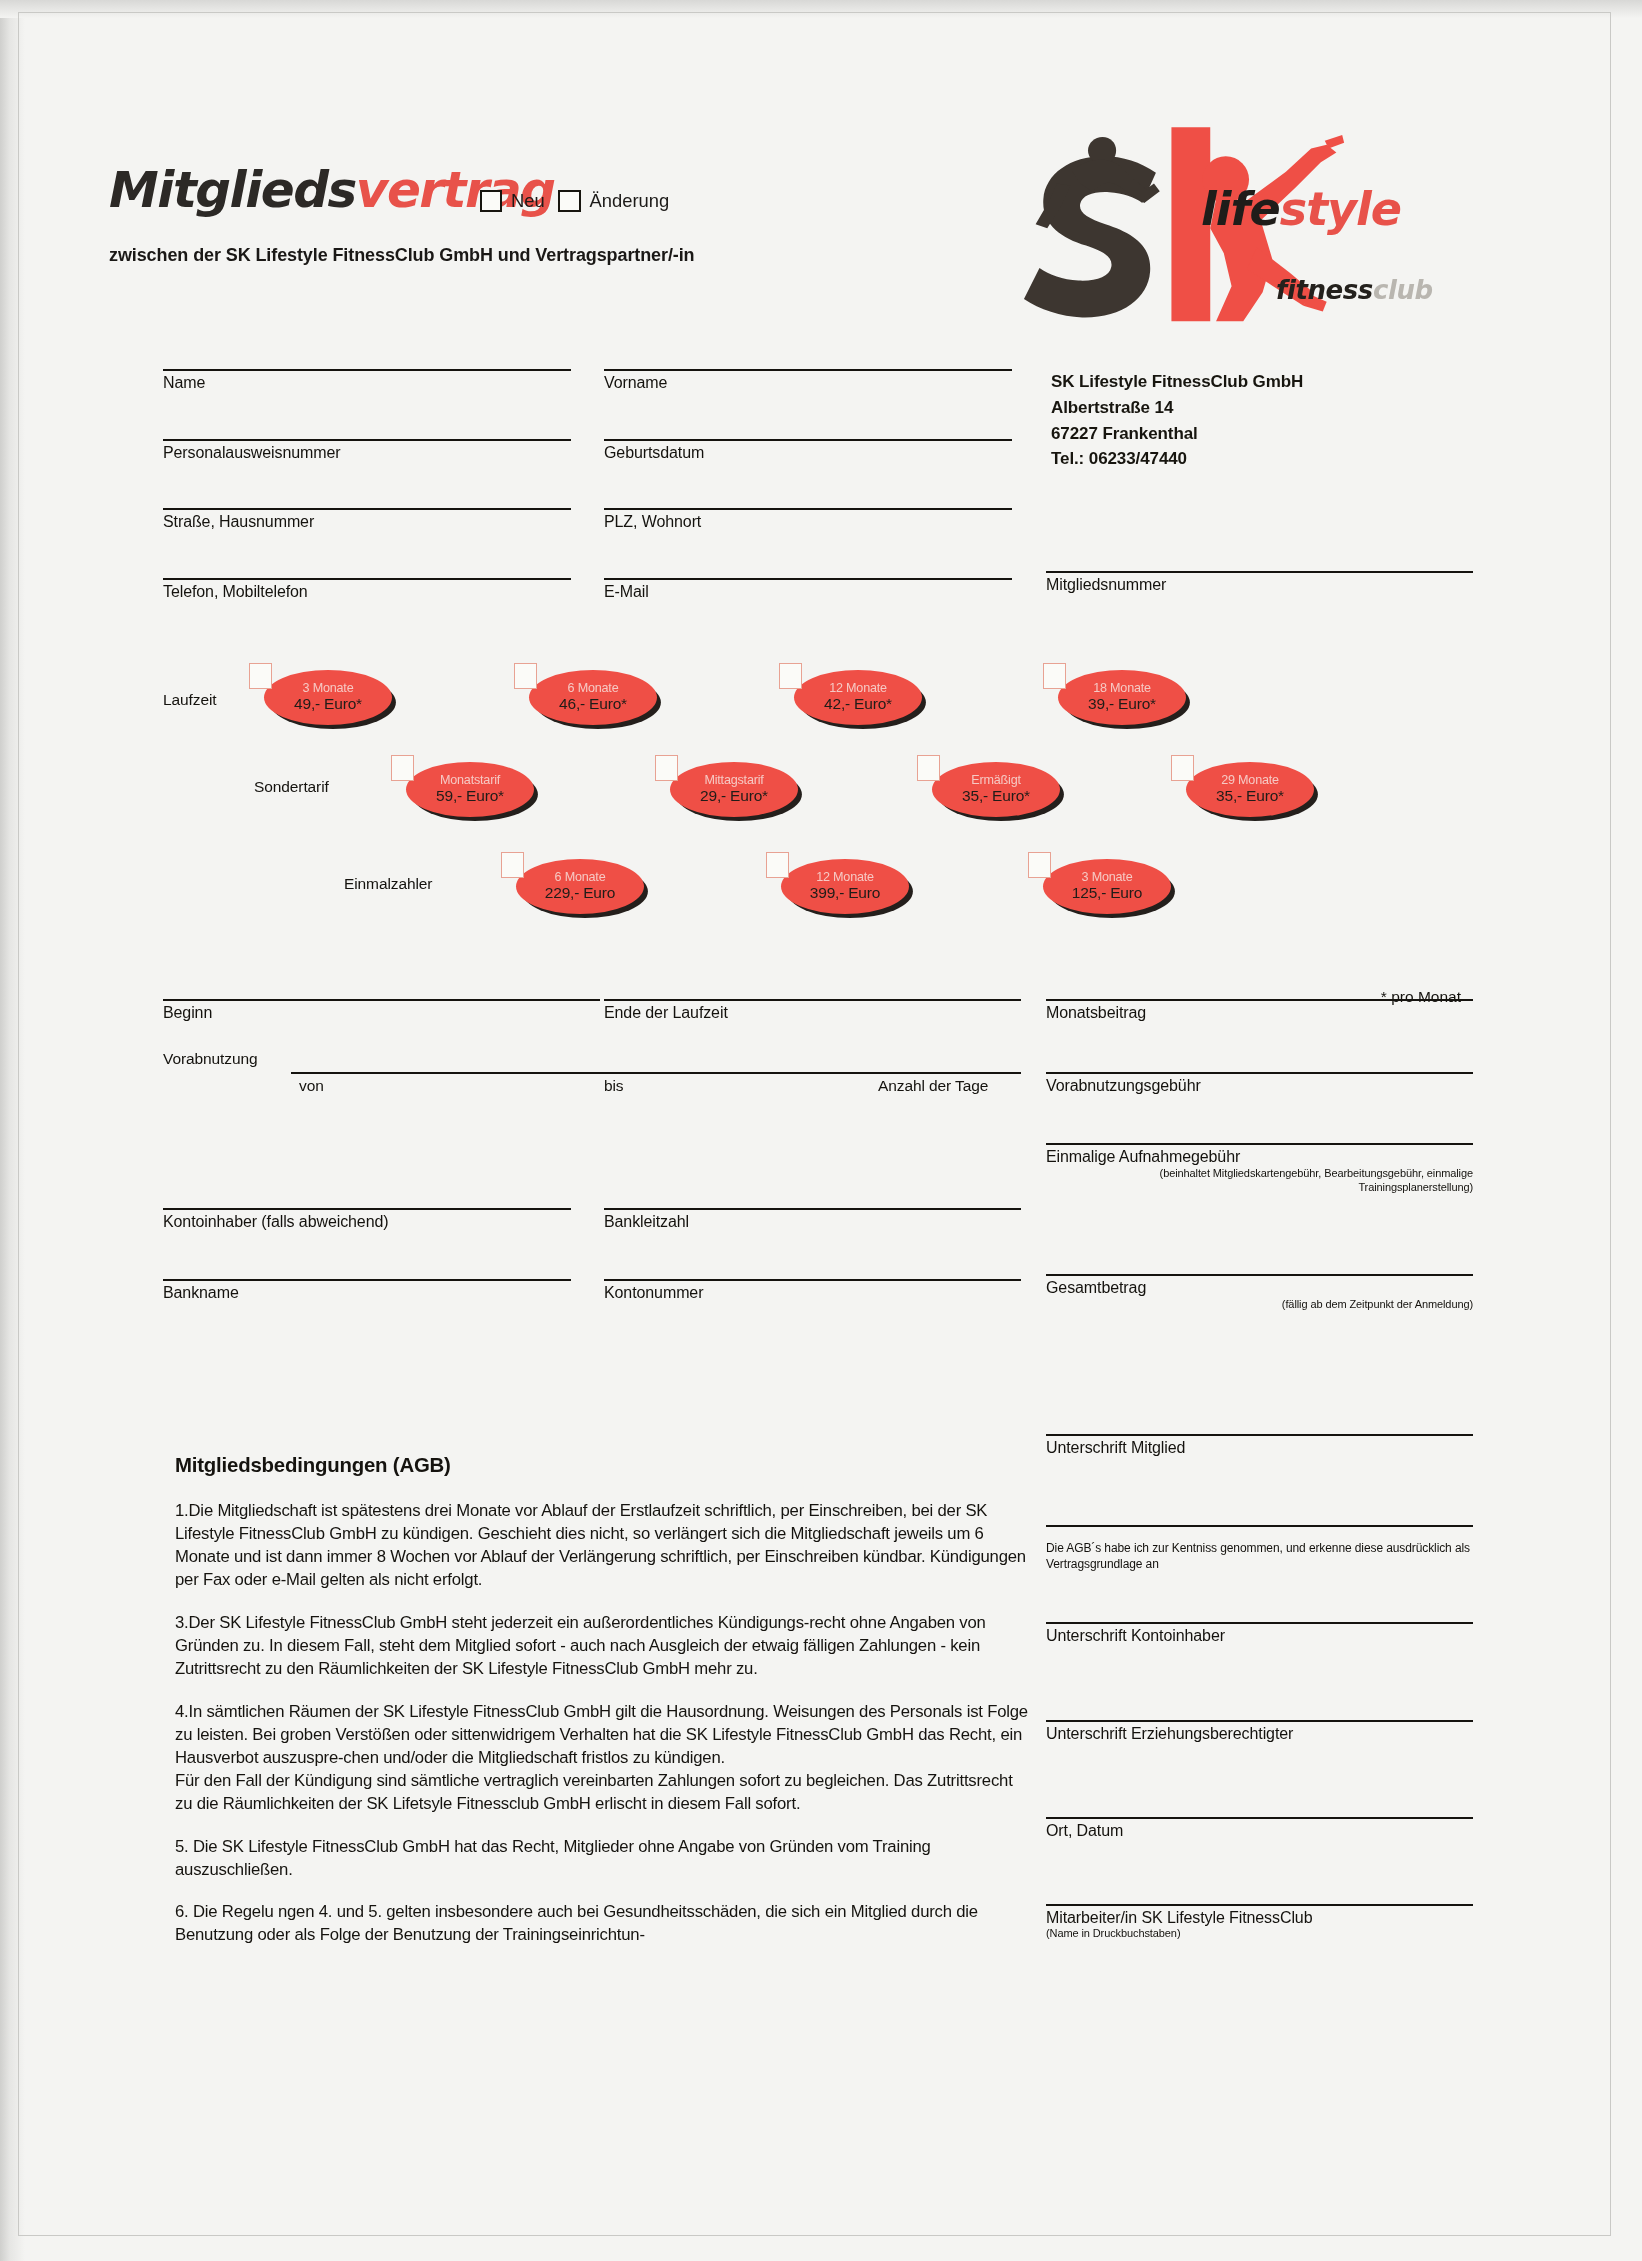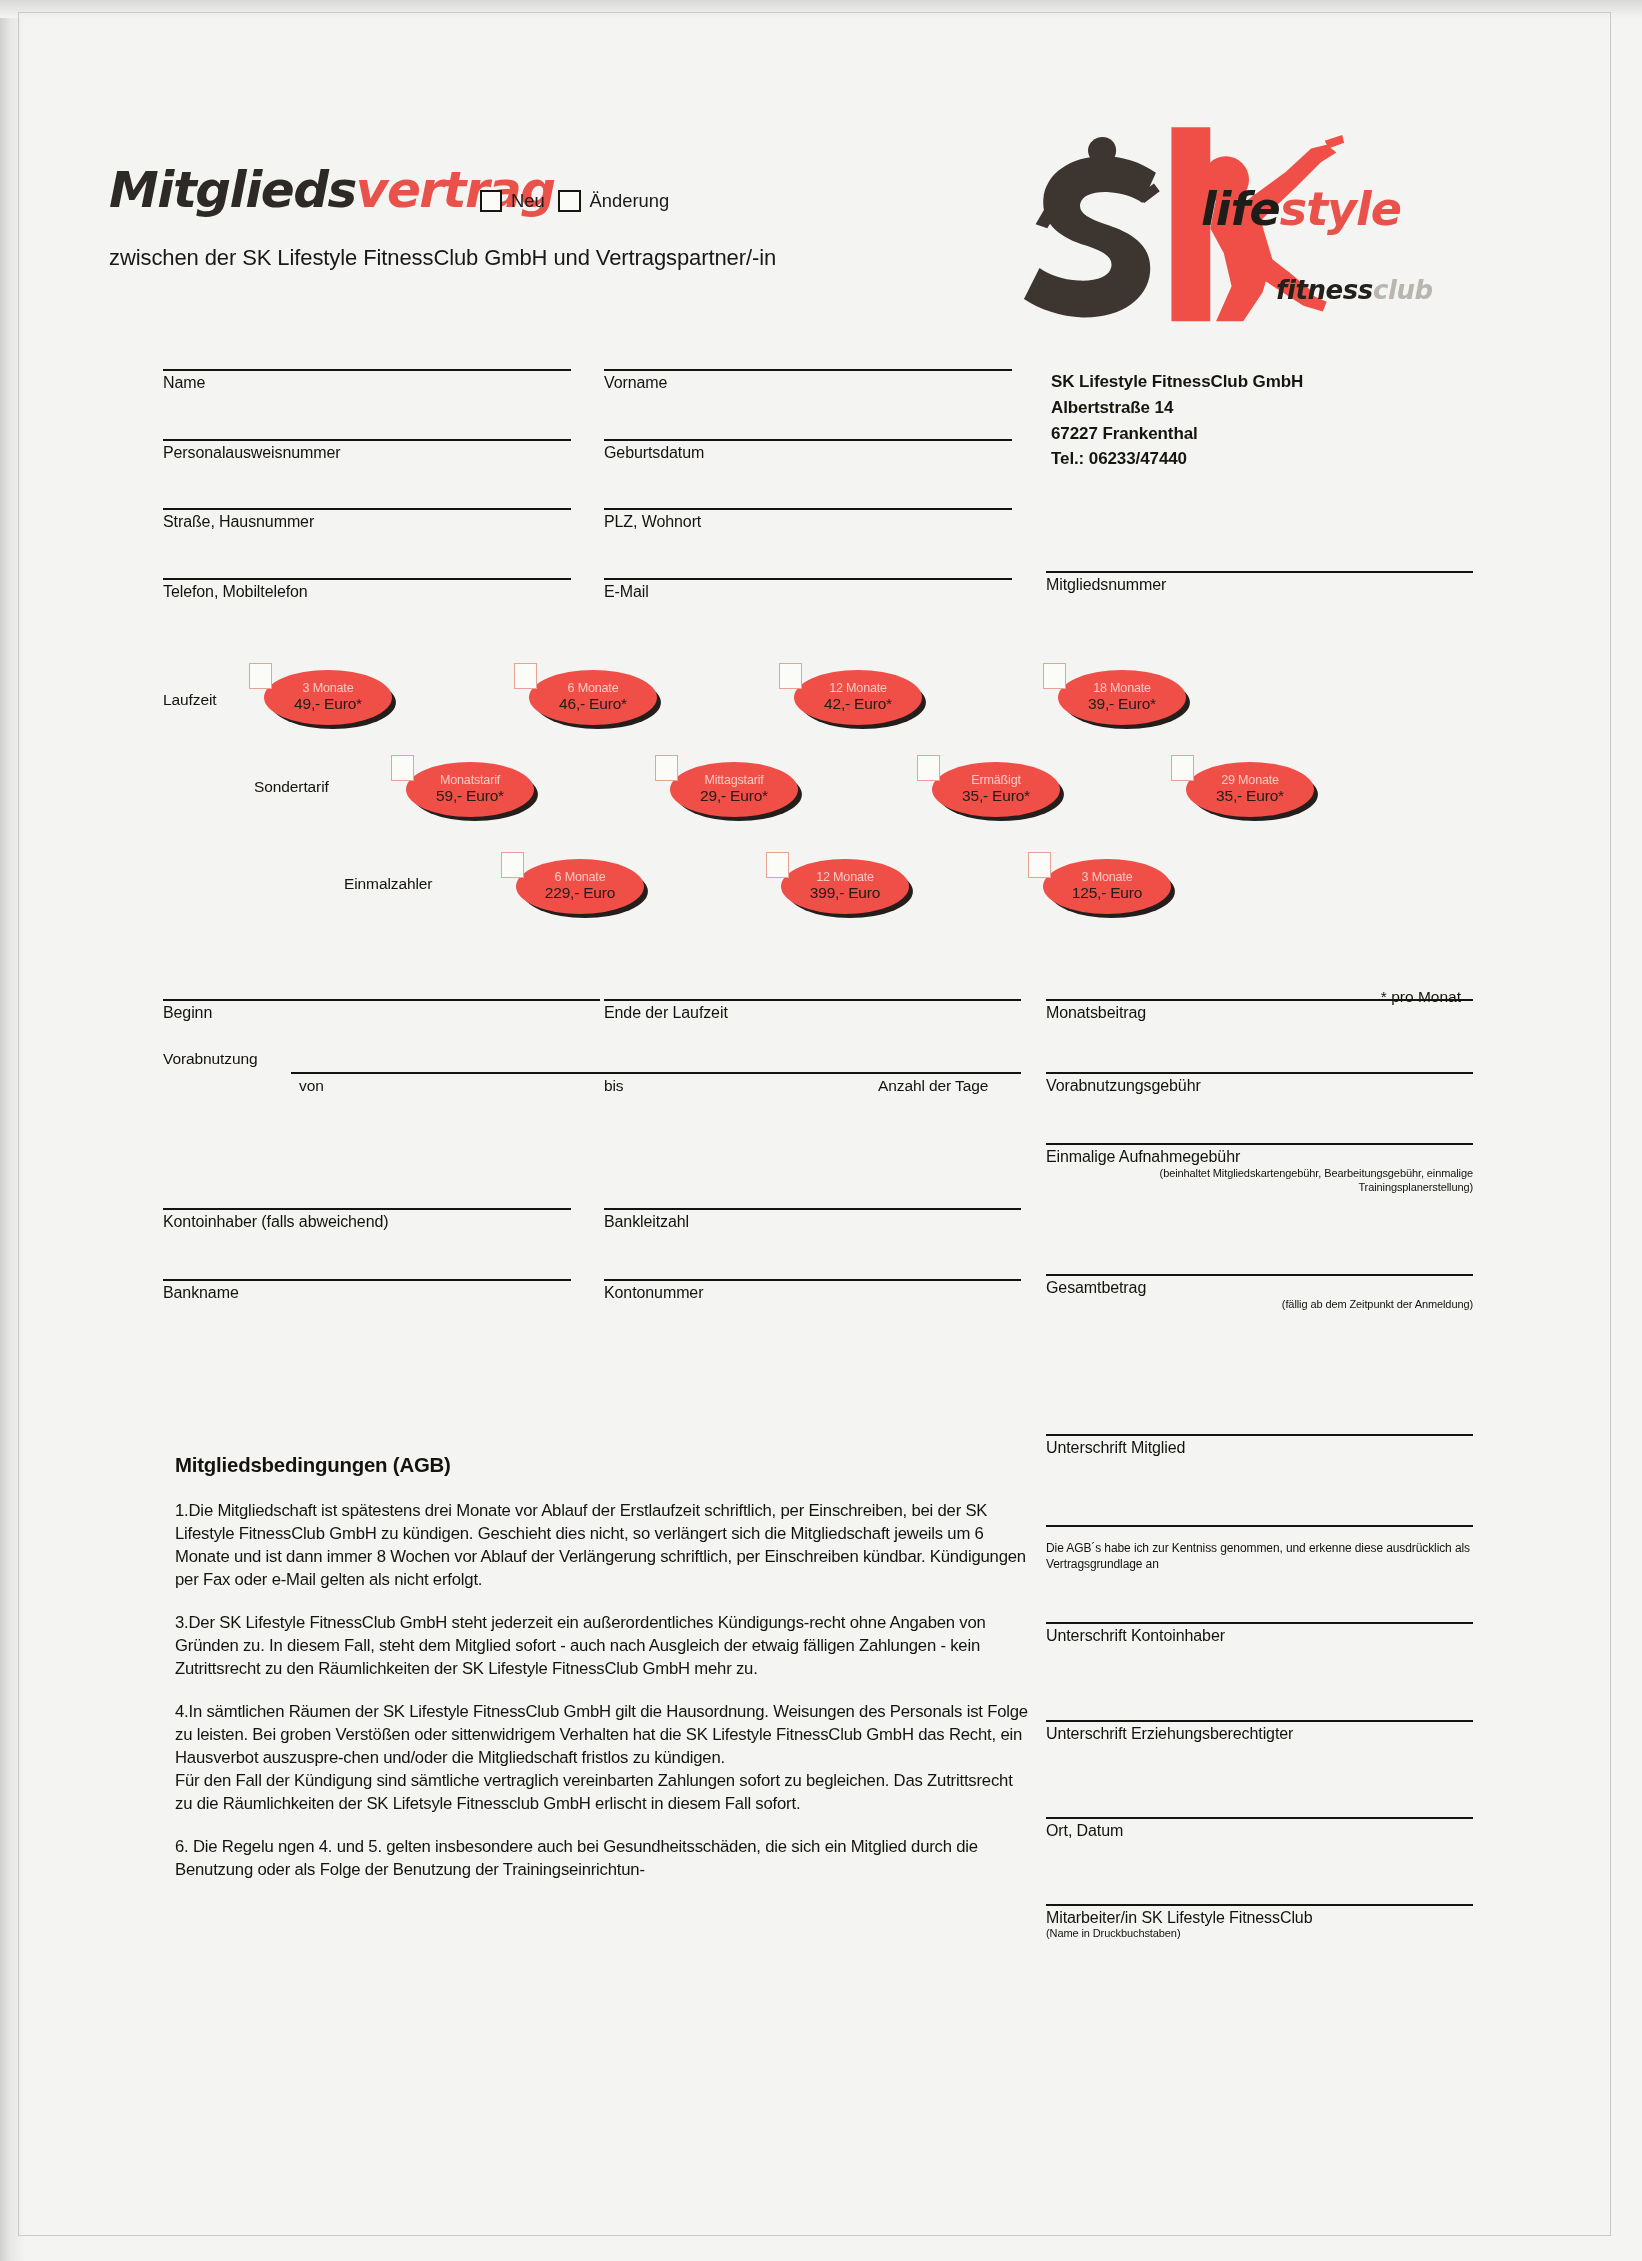--- a/index.html
+++ b/index.html
@@ -73,22 +73,22 @@
     width: 18.4px; height: 18.4px;
     border: 2.3px solid #17150f;
     background: #fbfbf8;
     display: inline-block;
   }
 
   .subtitle {
     position: absolute;
     left: 109px;
     top: 245px;
-    font-size: 22px;
-    font-weight: normal;
+    font-size: 18px;
+    font-weight: bold;
     color: #1a1816;
     letter-spacing: -0.1px;
   }
 
   
   .logo {
     position: absolute;
     left: 956px;
     top: 102px;
     width: 524px;
@@ -505,20 +505,21 @@
     <div class="lab">Gesamtbetrag</div>
     <div class="sublab">(fällig ab dem Zeitpunkt der Anmeldung)</div>
   </div>
 
   <div class="agb-title">Mitgliedsbedingungen (AGB)</div>
   <div class="agb-body">
     <p>1.Die Mitgliedschaft ist spätestens drei Monate vor Ablauf der Erstlaufzeit schriftlich, per Einschreiben, bei der SK Lifestyle FitnessClub GmbH zu kündigen. Geschieht dies nicht, so verlängert sich die Mitgliedschaft jeweils um 6 Monate und ist dann immer 8 Wochen vor Ablauf der Verlängerung schriftlich, per Einschreiben kündbar. Kündigungen per Fax oder e-Mail gelten als nicht erfolgt.</p>
     <p>3.Der SK Lifestyle FitnessClub GmbH steht jederzeit ein außerordentliches Kündigungs-recht ohne Angaben von Gründen zu. In diesem Fall, steht dem Mitglied sofort - auch nach Ausgleich der etwaig fälligen Zahlungen - kein Zutrittsrecht zu den Räumlichkeiten der SK Lifestyle FitnessClub GmbH mehr zu.</p>
     <p class="tight">4.In sämtlichen Räumen der SK Lifestyle FitnessClub GmbH gilt die Hausordnung. Weisungen des Personals ist Folge zu leisten. Bei groben Verstößen oder sittenwidrigem Verhalten hat die SK Lifestyle FitnessClub GmbH das Recht, ein Hausverbot auszuspre-chen und/oder die Mitgliedschaft fristlos zu kündigen.</p>
     <p>Für den Fall der Kündigung sind sämtliche vertraglich vereinbarten Zahlungen sofort zu begleichen. Das Zutrittsrecht zu die Räumlichkeiten der SK Lifetsyle Fitnessclub GmbH erlischt in diesem Fall sofort.</p>
+    <p>5. Die SK Lifestyle FitnessClub GmbH hat das Recht, Mitglieder ohne Angabe von Gründen vom Training auszuschließen.</p>
     <p>6. Die Regelu ngen 4. und 5. gelten insbesondere auch bei Gesundheitsschäden, die sich ein Mitglied durch die Benutzung oder als Folge der Benutzung der Trainingseinrichtun-</p>
   </div>
 
   <div class="sig" style="left:1046px; top:1434px; width:427px;">
     <div class="rule"></div>
     <div class="lab">Unterschrift Mitglied</div>
   </div>
 
   <div class="sig" style="left:1046px; top:1525px; width:427px;">
     <div class="rule"></div>

